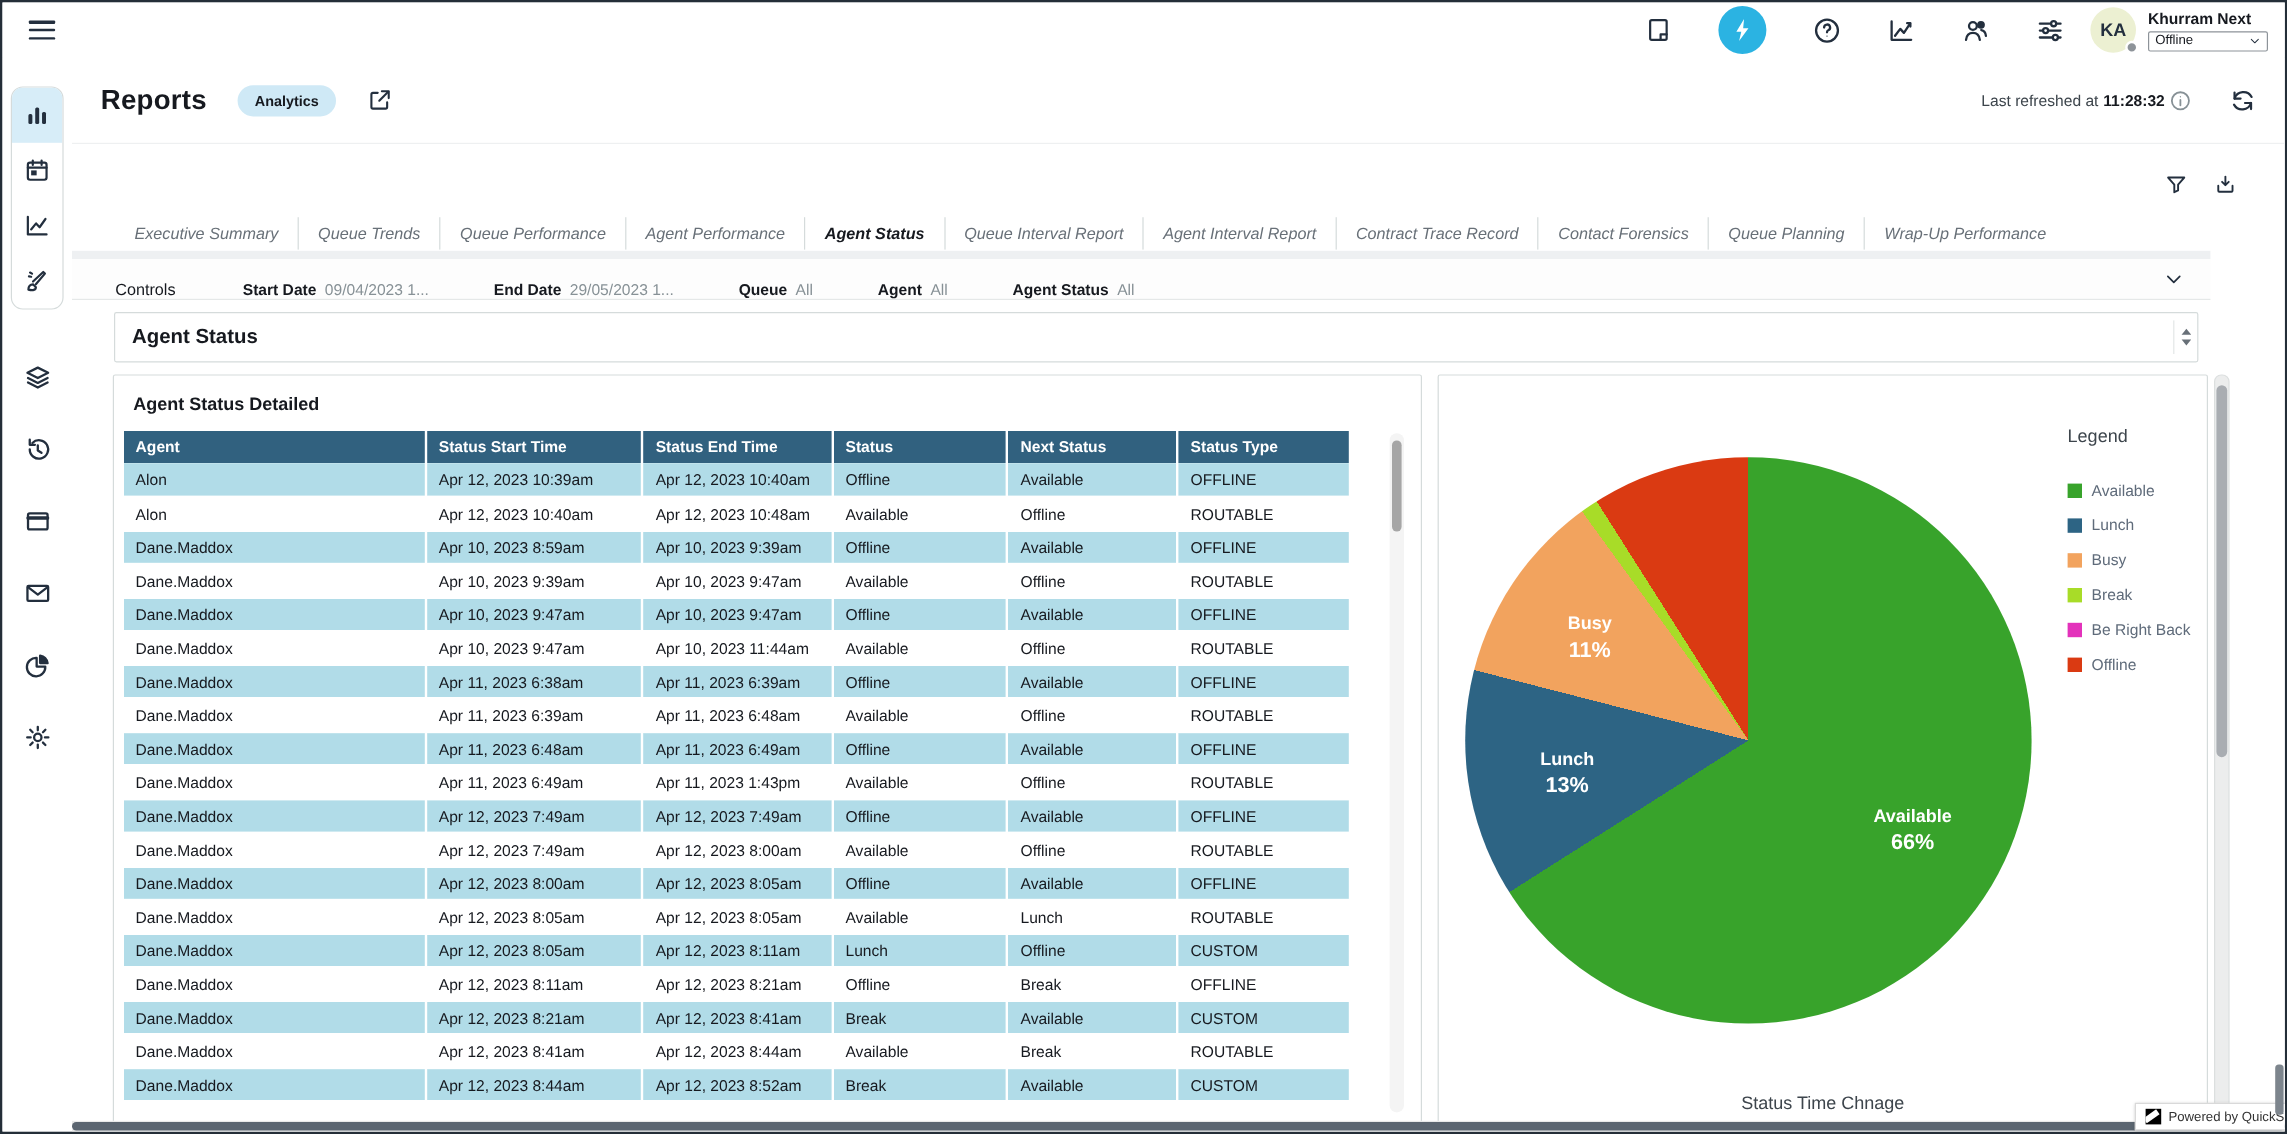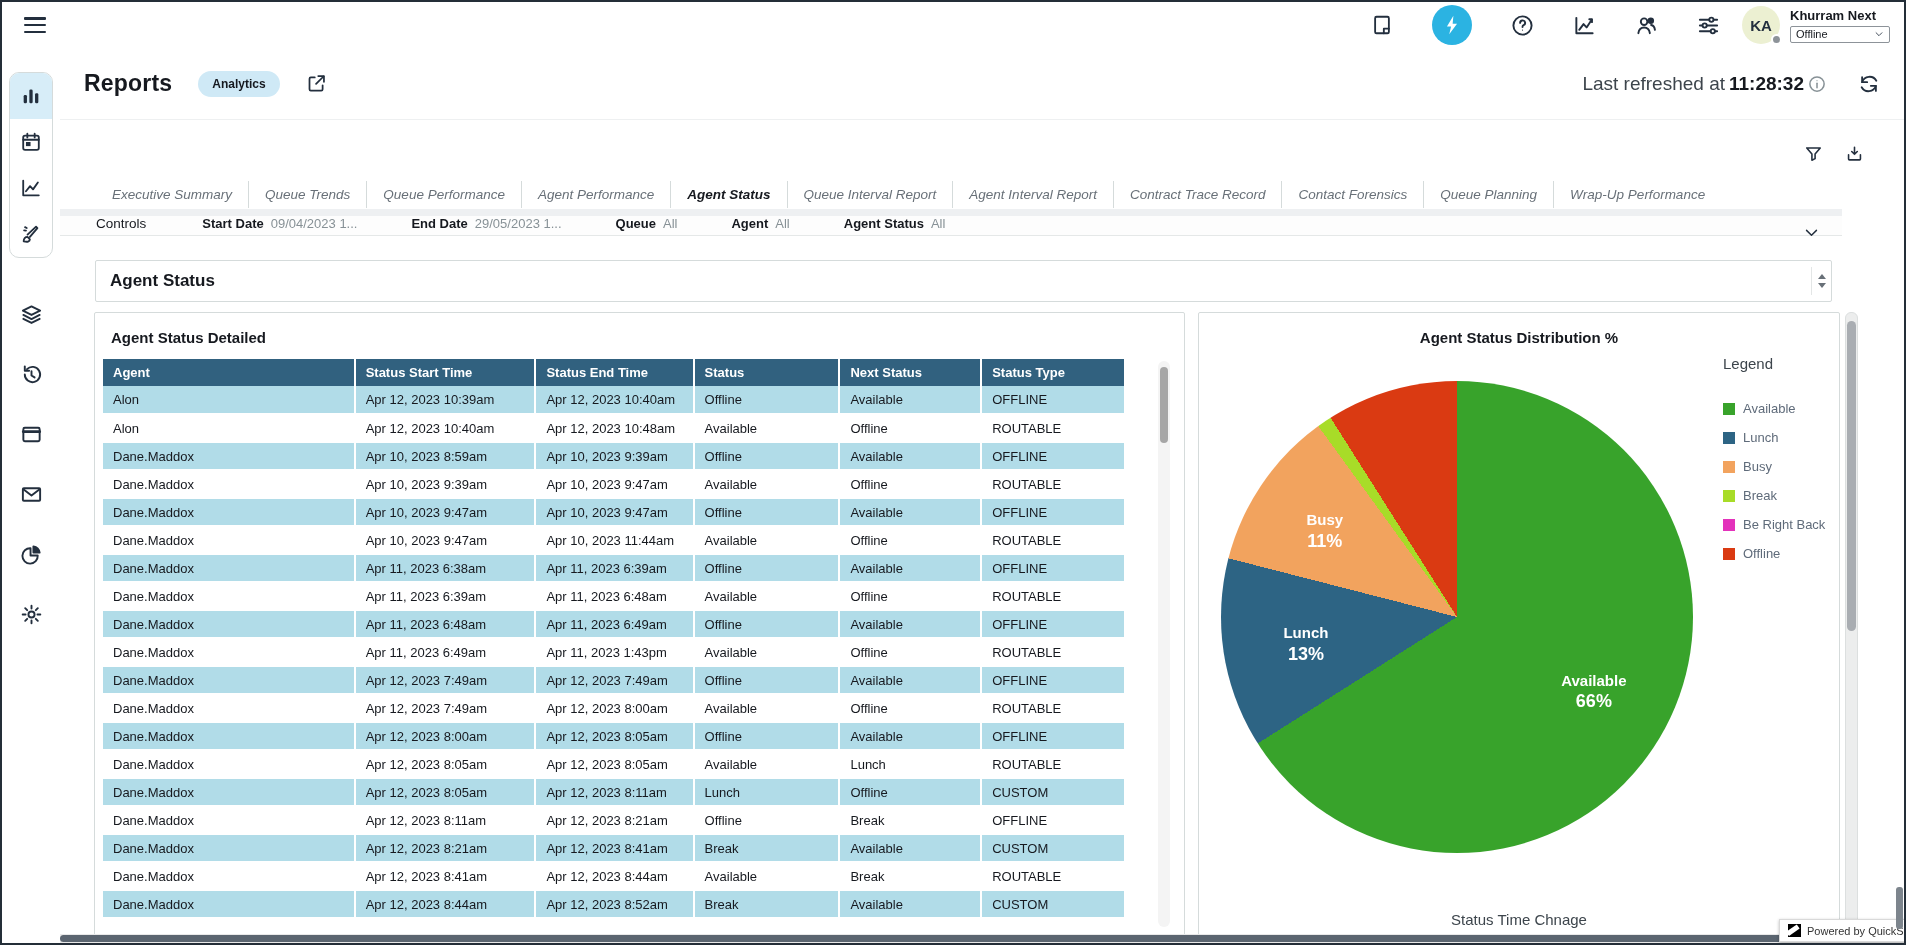--- a/index.html
+++ b/index.html
@@ -35,38 +35,38 @@
   .sb-loose { position:absolute; left:7px; top:236px; width:44px; }
   .sb-loose .sb-item { height:60px; }
 
   
   .page-header { position:absolute; left:58px; right:0; top:46px; height:72px; background:#fff;
                  display:flex; align-items:center; padding:0 24px; border-bottom:1px solid #eef0f1; z-index:10; }
   .page-title { font-size:23px; font-weight:bold; color:#16191f; letter-spacing:.2px; }
   .analytics-badge { margin-left:26px; background:#cfe9f6; color:#16191f; font-size:12px; font-weight:bold;
                      padding:6px 14px; border-radius:13px; cursor:pointer; }
   .ext-icon { margin-left:26px; cursor:pointer; display:flex; }
-  .refresh-area { margin-left:auto; display:flex; align-items:center; gap:4px; font-size:19px; color:#3d454c; }
+  .refresh-area { margin-left:auto; display:flex; align-items:center; gap:4px; font-size:13px; color:#3d454c; }
   .refresh-time { font-weight:bold; color:#16191f; }
   .info-icon, .refresh-icon { cursor:pointer; display:flex; }
   .refresh-icon { margin-left:28px; }
 
   
   .embed { position:absolute; left:58px; right:0; top:118px; bottom:0; background:#fff; }
   .embed-tools { position:absolute; right:40px; top:24px; display:flex; gap:22px; }
   .tool-icon { cursor:pointer; display:flex; }
 
   .tabs { position:absolute; left:36px; right:60px; top:60px; height:29px; display:flex; align-items:center; }
   .tab { font-size:13.5px; color:#687078; padding:6px 16px; white-space:nowrap; cursor:pointer; border-left:1px solid #d5dbdb;font-style:italic; }
   .tab:first-child { border-left:none; }
   .tab.active { color:#16191f; font-weight:bold; background:#fff; }
   .tabs-strip { position:absolute; left:0; right:62px; top:89px; height:7px; background:#eef0f2; }
 
-  .controls-row { position:absolute; left:0; right:62px; top:96px; height:20px; background:#fdfdfd;
-                  border-bottom:1px solid #e5e8e8; display:flex; align-items:flex-start; padding-left:36px; }
+  .controls-row { position:absolute; left:0; right:62px; top:96px; height:34px; background:#fdfdfd;
+                  border-bottom:1px solid #e5e8e8; display:flex; align-items:flex-end; padding-left:36px; }
   .controls-title { font-size:13.5px; color:#16191f; margin-right:56px; }
   .cfilters { display:flex; align-items:center; gap:54px; }
   .cfilter { display:flex; align-items:center; gap:7px; cursor:pointer; }
   .cf-label { font-size:13px; font-weight:bold; color:#16191f; white-space:nowrap; }
   .cf-value { font-size:13px; color:#879196; white-space:nowrap; }
   .controls-chevron { position:absolute; right:22px; top:8px; cursor:pointer; }
 
   .panel-head { position:absolute; left:35px; width:1737px; top:140px; height:42px; background:#fff;
                 border:1px solid #d5dbdb; border-radius:2px; display:flex; align-items:center; }
   .panel-title { font-size:17px; font-weight:bold; color:#16191f; padding-left:14px; }
@@ -537,21 +537,20 @@
               <td></td>
             </tr>
           </tbody>
       </table>
       <div class="tbl-scroll">
           <div class="tbl-thumb"></div>
         </div>
     </div>
 
     <div class="card card-pie">
-      <div class="card-title">Agent Status Distribution %</div>
       <div class="pie" id="pie" style="background: conic-gradient(rgb(56, 163, 43) 0deg, rgb(56, 163, 43) 237.6deg, rgb(45, 100, 132) 237.6deg, rgb(45, 100, 132) 284.4deg, rgb(242, 163, 94) 284.4deg, rgb(242, 163, 94) 324deg, rgb(168, 220, 40) 324deg, rgb(168, 220, 40) 327.6deg, rgb(218, 58, 18) 327.6deg, rgb(218, 58, 18) 360deg);">
           <div class="pie-label" style="left: 22%; top: 32%;">
             <span class="pl-name">Busy</span>
             <span class="pl-pct">11%</span>
           </div>
           <div class="pie-label" style="left: 18%; top: 56%;">
             <span class="pl-name">Lunch</span>
             <span class="pl-pct">13%</span>
           </div>
           <div class="pie-label" style="left: 79%; top: 66%;">

